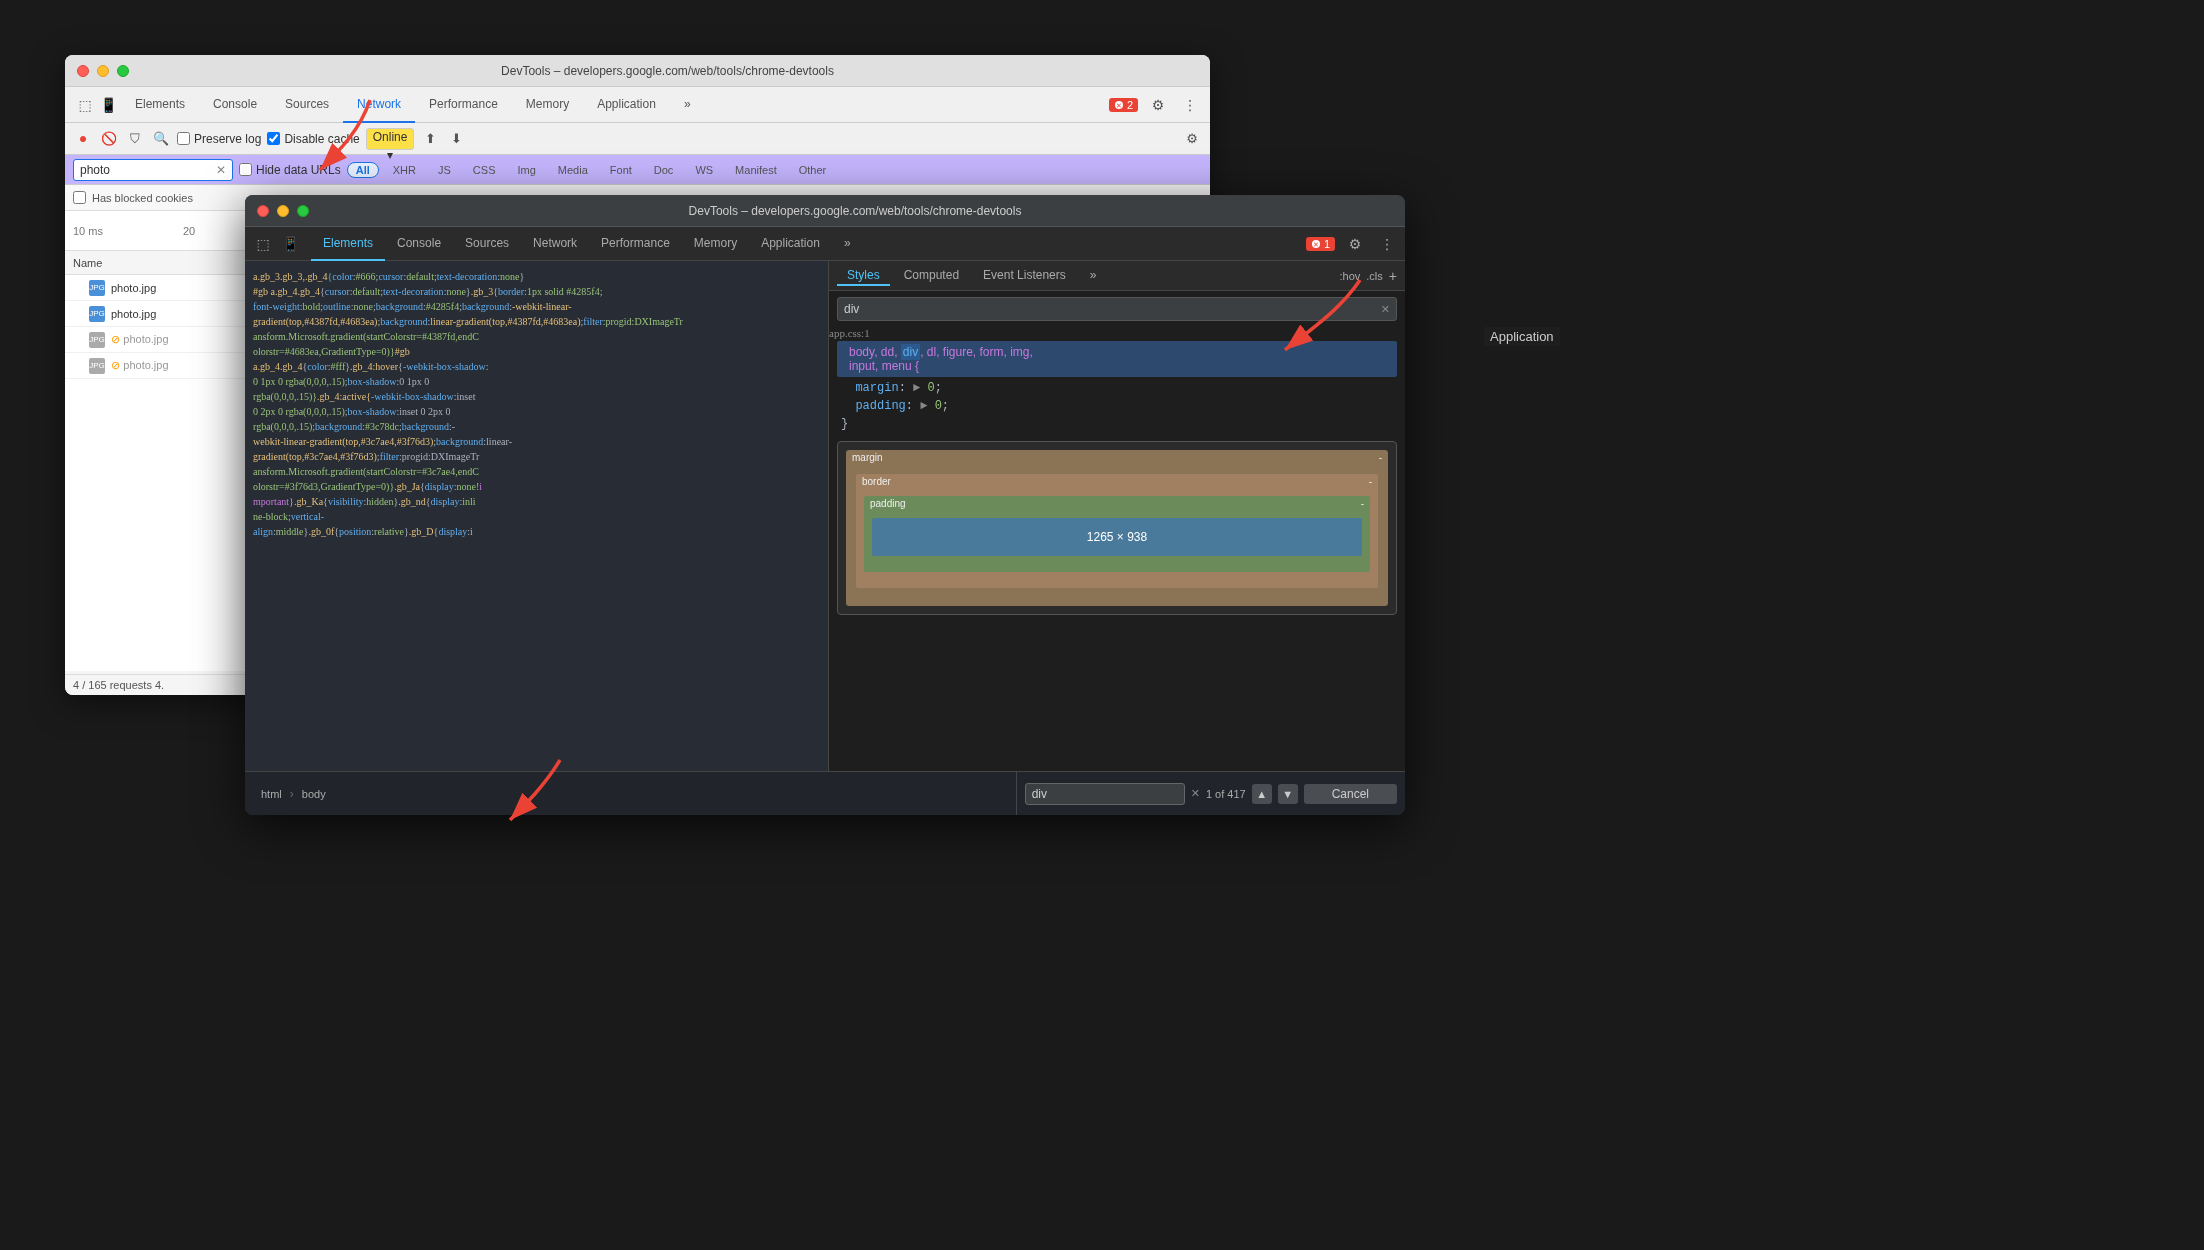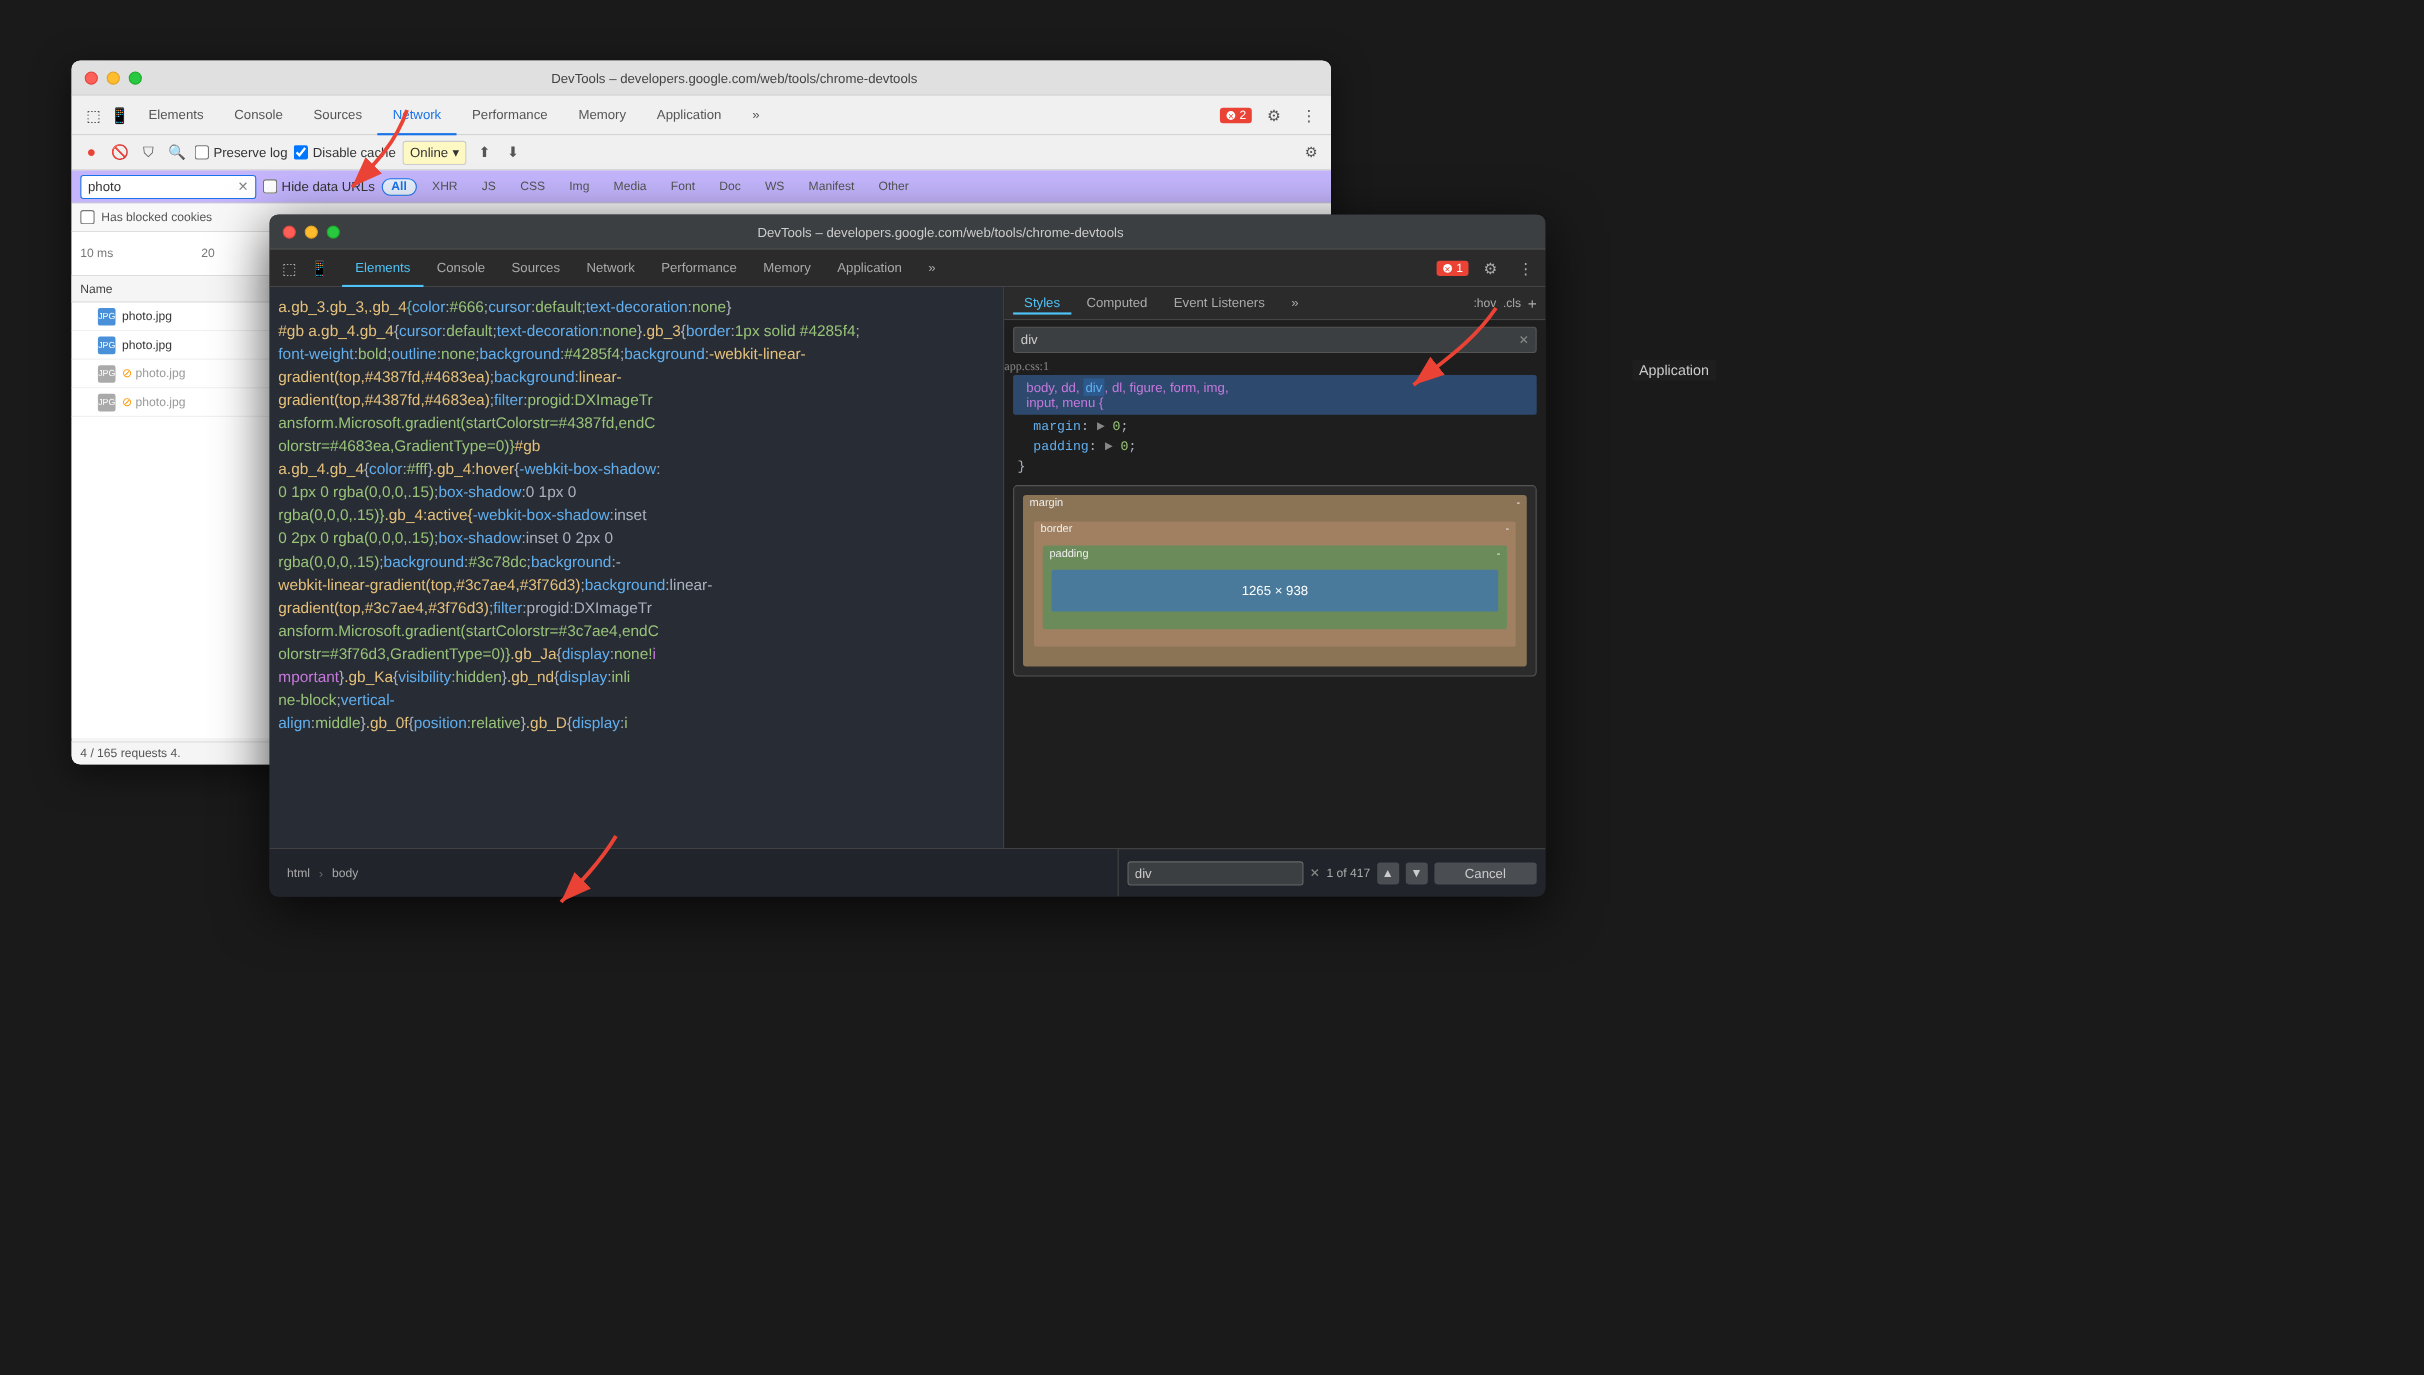--- a/index.html
+++ b/index.html
@@ -113,27 +113,27 @@
       font-size: 13px;
       color: #555;
     }
     .toolbar-btn.red { color: #ea4335; }
     .checkbox-label {
       display: flex; align-items: center; gap: 4px;
       font-size: 12px; color: #333; cursor: pointer;
     }
     .checkbox-label input { cursor: pointer; }
     .select-online {
-      background: #fef9c3;
+      background: #fde047;
       border: 1px solid #ccc;
       border-radius: 3px;
       padding: 1px 6px;
       font-size: 12px;
       height: 22px;
-      display: flex; align-items: center; gap: 4px;
+      display: flex; align-items: center; gap: 4px; flex-direction: column;
     }
 
     
     .filter-row {
       background: #c4b5fd;
       display: flex;
       align-items: center;
       height: 30px;
       border-bottom: 1px solid #ccc;
       padding: 0 8px;
@@ -289,26 +289,26 @@
     .w2-tab.active {
       color: #4fc3f7;
       border-bottom: 2px solid #4fc3f7;
     }
     .w2-main {
       display: flex;
       height: calc(100% - 66px);
     }
     
     .code-panel {
-      width: 668px;
+      width: 584px;
       background: #282c34;
       overflow: hidden;
       border-right: 1px solid #454545;
-      font-family: Liberation Sans, sans-serif;
-      font-size: 14px;
+      font-family: Liberation Serif, serif;
+      font-size: 10px;
       padding: 8px;
       color: #abb2bf;
       line-height: 1.5;
     }
     .code-orange { color: #e5c07b; }
     .code-blue { color: #61afef; }
     .code-green { color: #98c379; }
     .code-pink { color: #c678dd; }
     .code-teal { color: #56b6c2; }
 

